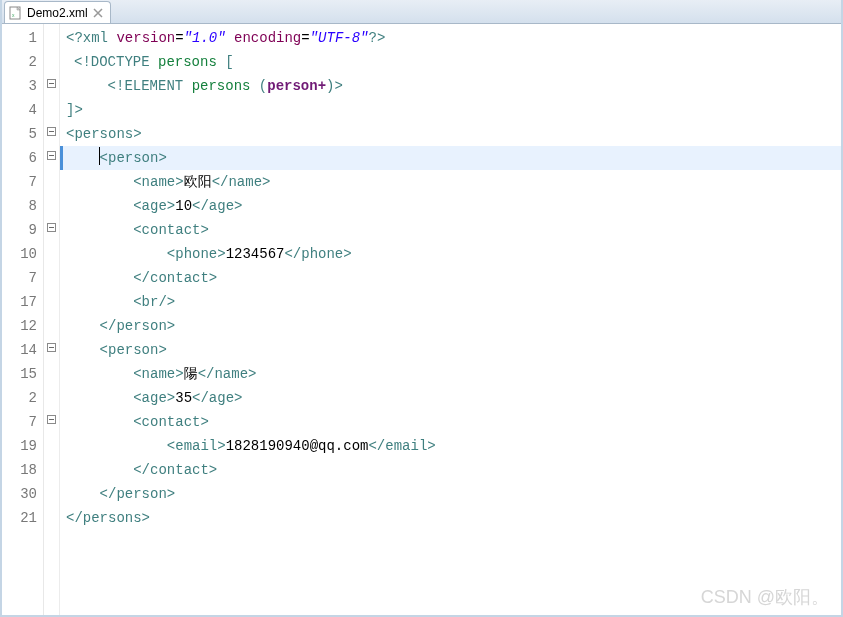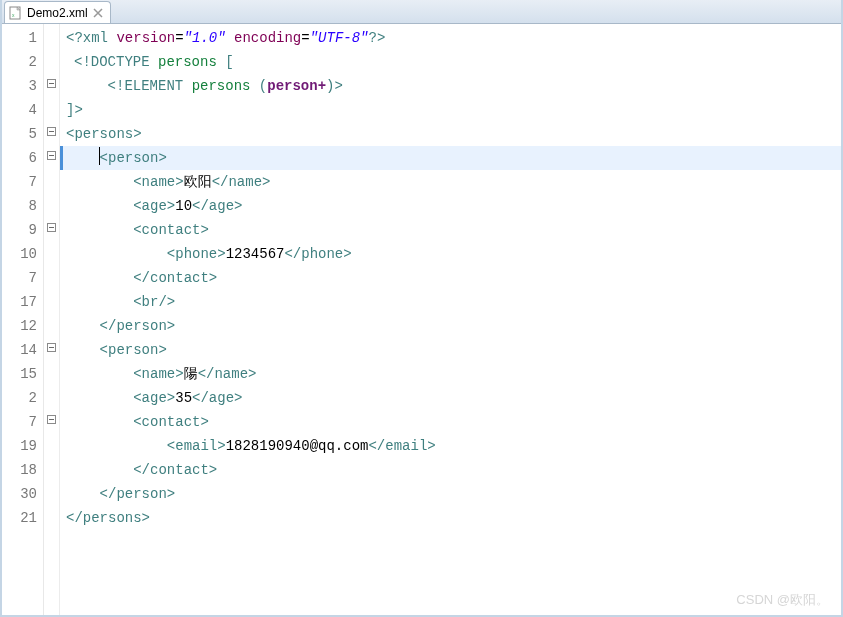--- a/index.html
+++ b/index.html
@@ -105,21 +105,21 @@
     .doctype { color: #3f7f7f; margin-left: 8px; }
     .kw { color: #701a75; font-weight: bold; }
     .elname { color: #15803d; }
     .brack { color: #3f7f7f; }
     .num { color: #000; }
     .watermark {
       position: absolute;
       bottom: 8px; right: 14px;
       color: #d6d6d6;
       font-family: 'Segoe UI', Tahoma, sans-serif;
-      font-size: 13px;
+      font-size: 18px;
     }
     .cursor {
       border-left: 1px solid #000;
       display: inline-block;
       height: 18px;
       vertical-align: -3px;
       margin-left: -1px;
     }
   </style>
 </head>

